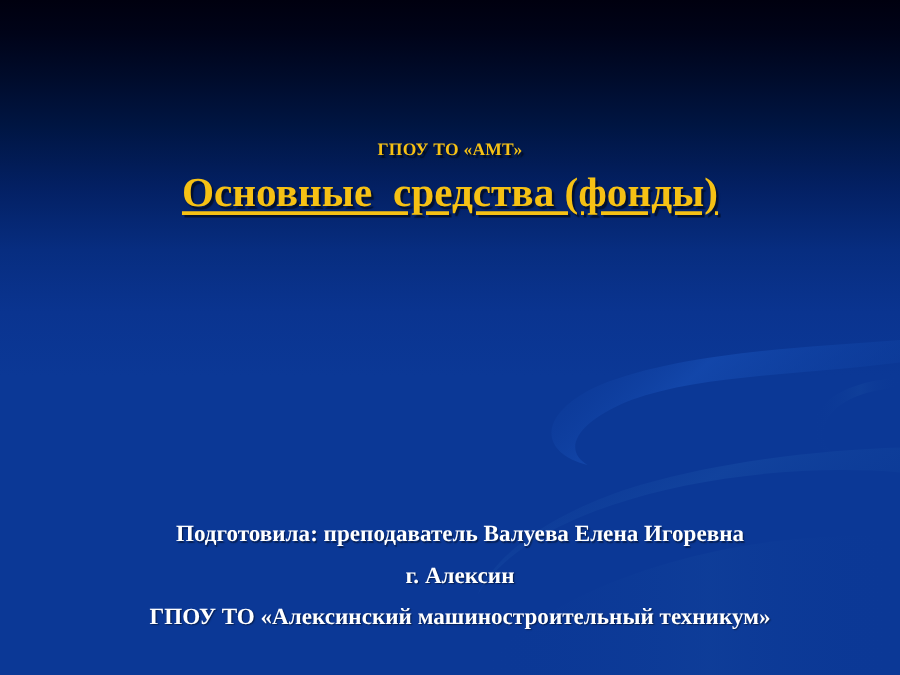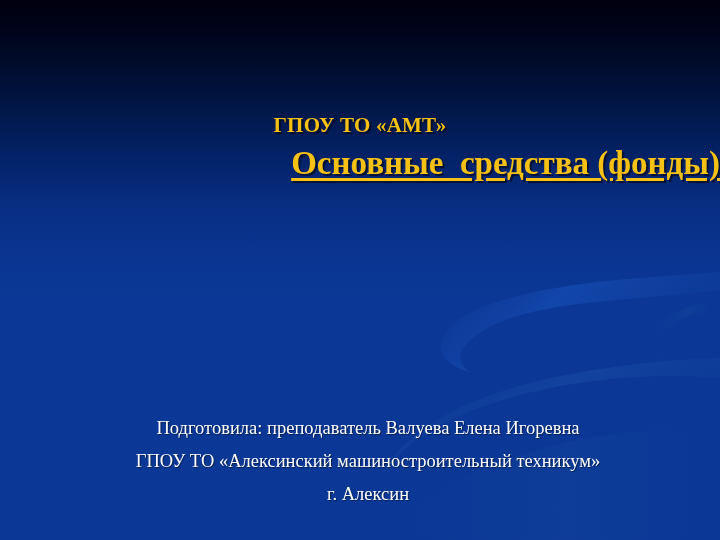--- a/index.html
+++ b/index.html
@@ -39,33 +39,32 @@
 
   
   .title-block {
     position: absolute;
     left: 0;
     top: 112px;
     width: 720px;
     text-align: center;
   }
   .kicker {
-    font-size: 21px;
+    font-size: 14px;
     font-weight: bold;
     color: #f6c114;
     letter-spacing: 0.2px;
     line-height: 1.25;
     text-shadow: 2px 2px 1px rgba(0,0,0,0.55);
     margin: 0 0 4px 0;
     white-space: nowrap;
   }
   .headline {
     margin: 0;
     padding: 0;
-    text-align: right;
   }
   .headline .hl-line {
     display: block;
     font-size: 33px;
     font-weight: bold;
     color: #f6c114;
     line-height: 1.30;
     text-decoration: underline;
     text-decoration-thickness: 3px;
     text-underline-offset: 4px;
@@ -77,21 +76,21 @@
   .credits {
     position: absolute;
     left: 0;
     top: 412px;
     width: 720px;
     text-align: center;
   }
   .credits .cr-line {
     display: block;
     font-size: 18.5px;
-    font-weight: normal;
+    font-weight: bold;
     color: #ffffff;
     line-height: 1.78;
     text-shadow: 1px 1px 1px rgba(0,0,0,0.45);
     white-space: nowrap;
     padding-left: 16px;
   }
 </style>
 </head>
 <body>
 
@@ -138,17 +137,17 @@
 
   <div class="title-block">
     <div class="kicker">ГПОУ ТО «АМТ»</div>
     <div class="headline">
       <span class="hl-line">Основные  средства (фонды)</span>
     </div>
   </div>
 
   <div class="credits">
     <span class="cr-line">Подготовила: преподаватель Валуева Елена Игоревна</span>
+    <span class="cr-line">г. Алексин</span>
     <span class="cr-line">ГПОУ ТО «Алексинский машиностроительный техникум»</span>
-    <span class="cr-line">г. Алексин</span>
   </div>
 
 </div>
 
 </body></html>

